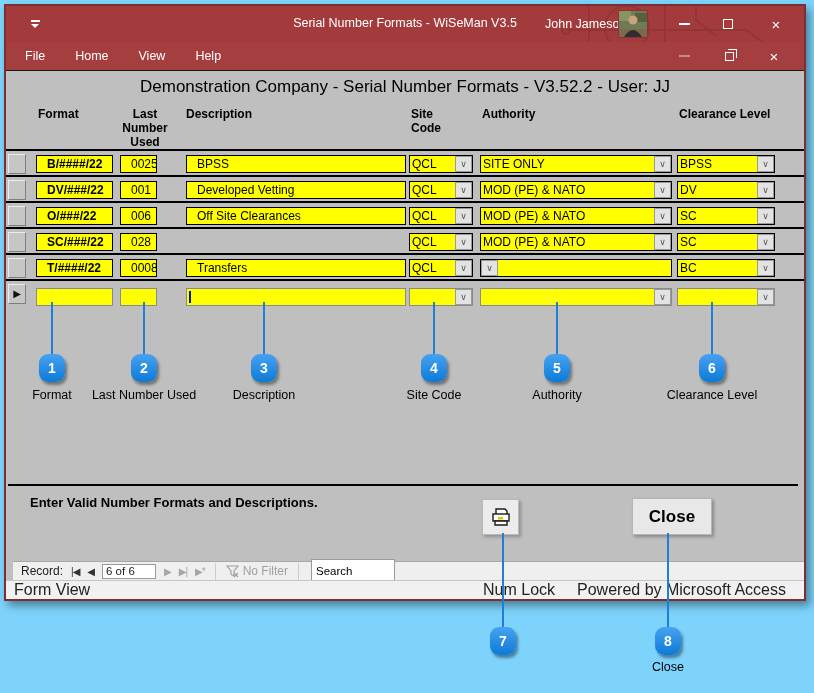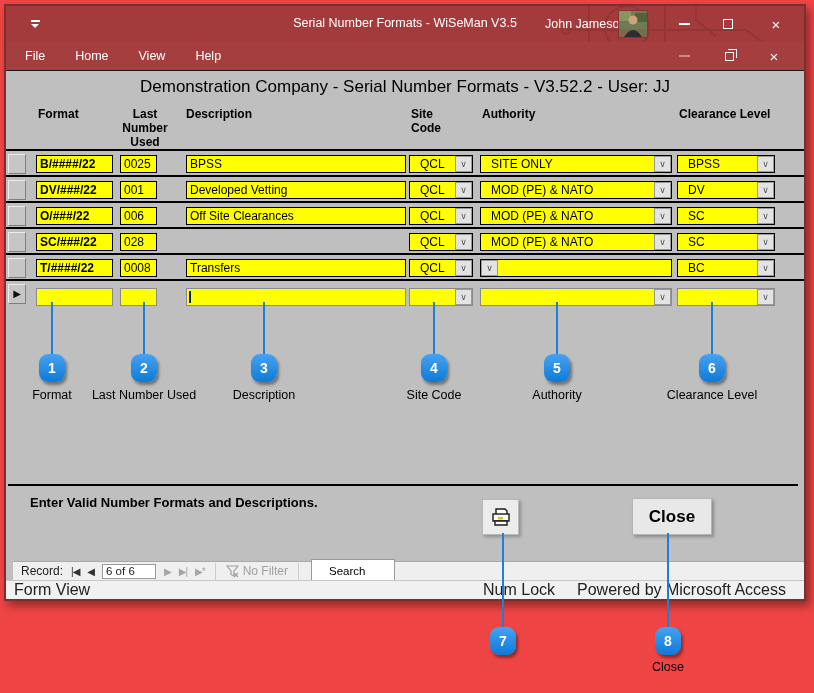--- a/index.html
+++ b/index.html
@@ -1,17 +1,17 @@
 <!DOCTYPE html>
 <html><head>
 <meta charset="utf-8">
 <style>
   * { box-sizing: border-box; margin: 0; padding: 0; }
   body { width: 814px; height: 693px; background: #ffffff; font-family: "Liberation Sans", sans-serif; }
-  .page { position: relative; width: 814px; height: 693px; overflow: hidden; background: #ef4444; }
+  .page { position: relative; width: 814px; height: 693px; overflow: hidden; background: #7dd3fc; }
 
   
   .window { position: absolute; left: 4px; top: 4px; width: 802px; height: 597px;
             border: 2px solid #7b2f30; box-shadow: 4px 5px 8px rgba(0,0,0,.38); background:#bfbfbf; }
 
   
   .titlebar { position: relative; height: 36px; background: #a33b3d; overflow: hidden; }
   .menubar  { position: relative; height: 28px; background: #a43e3f; overflow: hidden; display:flex; align-items:center; }
   .hdr-pattern { position:absolute; left:0; top:0; width:798px; height:64px; pointer-events:none; }
   .qat { position:absolute; left:25px; top:14px; width:10px; color:#fff; }
@@ -41,28 +41,28 @@
 
   .hline { position:absolute; left:2px; width:790px; height:2px; background:#000; }
 
   .row { position:absolute; left:0; width:798px; height:26px; border-top:2px solid #000; }
   .row.new { height:30px; border-top:2px solid #000; }
   .selector { position:absolute; left:2px; top:3px; width:18px; height:20px; background:#c6c6c6;
               border:1px solid #7e7e7e; border-top-color:#ececec; border-left-color:#ececec;
               display:flex; align-items:center; justify-content:center; }
   .sel-arrow { font-size:10px; color:#111; line-height:10px; }
   .cell { position:absolute; top:4px; height:18px; background:#ffff00; border:1px solid #000;
-          font-size:12px; line-height:16px; padding-left:3px; color:#000; white-space:nowrap; overflow:hidden; }
+          font-size:12px; line-height:16px; padding-left:10px; color:#000; white-space:nowrap; overflow:hidden; }
   .row.new .cell { top:7px; border-color:#8a8a8a; }
   .c-fmt  { left:30px;  width:77px; font-weight:bold; }
   .c-last { left:114px; width:37px; }
   .c-desc { left:180px; width:220px; }
   .combo { position:absolute; top:4px; height:18px; border:1px solid #000; background:#ffff00; display:flex; }
   .row.new .combo { top:7px; border-color:#8a8a8a; }
-  .combo .cval { flex:1; font-size:12px; line-height:16px; padding-left:10px; white-space:nowrap; overflow:hidden; }
+  .combo .cval { flex:1; font-size:12px; line-height:16px; padding-left:2px; white-space:nowrap; overflow:hidden; }
   .combo .carrow { width:17px; background:#e3e3e3; border:1px solid #9a9a9a; display:flex; align-items:center; justify-content:center;
                    font-size:9px; color:#555; }
   .cb-site  { left:403px; width:64px; }
   .cb-auth  { left:474px; width:192px; }
   .cb-clear { left:671px; width:98px; }
   .caret { position:absolute; left:2px; top:2px; width:2px; height:12px; background:#001a8c; }
 
   
   .badge { position:absolute; width:26px; height:28px; border-radius:9px;
            background: linear-gradient(#47a2f1, #0d7ad6); box-shadow:2px 3px 3px rgba(0,0,0,.4);
@@ -84,21 +84,21 @@
             display:flex; align-items:center; font-size:12px; color:#222;margin-left:7px; }
   .recnav .lbl { margin-left:8px; }
   .nav-btn { margin-left:8px; font-size:10px; letter-spacing:-1px; color:#333; }
   .nav-btn.disabled { color:#a5a5a5; }
   .rec-count { margin-left:8px; width:54px; height:15px; background:#fff; border:1px solid #9a9a9a;
                font-size:11.5px; line-height:13px; padding-left:3px; }
   .vsep { width:1px; height:17px; background:#cccccc; margin-left:10px; }
   .nofilter { display:flex; align-items:center; margin-left:10px; color:#a0a0a0; }
   .nofilter svg { margin-right:4px; }
   .search-box { margin-left:12px; width:84px; height:24px; background:#fff; border:1px solid #9a9a9a;
-                font-size:11.5px; padding-left:17px; font-family:"Liberation Sans", sans-serif; }
+                font-size:11.5px; padding-left:4px; font-family:"Liberation Sans", sans-serif; }
   .statusbar { position:relative; height:19px; background:#f1f1f1; border-top:1px solid #c6c6c6;
                display:flex; align-items:center; font-size:16px; color:#222; }
   .statusbar .left { margin-left:8px; }
   .statusbar .right { margin-left:auto; display:flex; gap:22px; margin-right:18px; }
 
   
   .ext-line { position:absolute; width:2px; background:#1f7fd6; z-index:40; }
   .ext-badge { z-index:41; }
 </style>
 </head>

